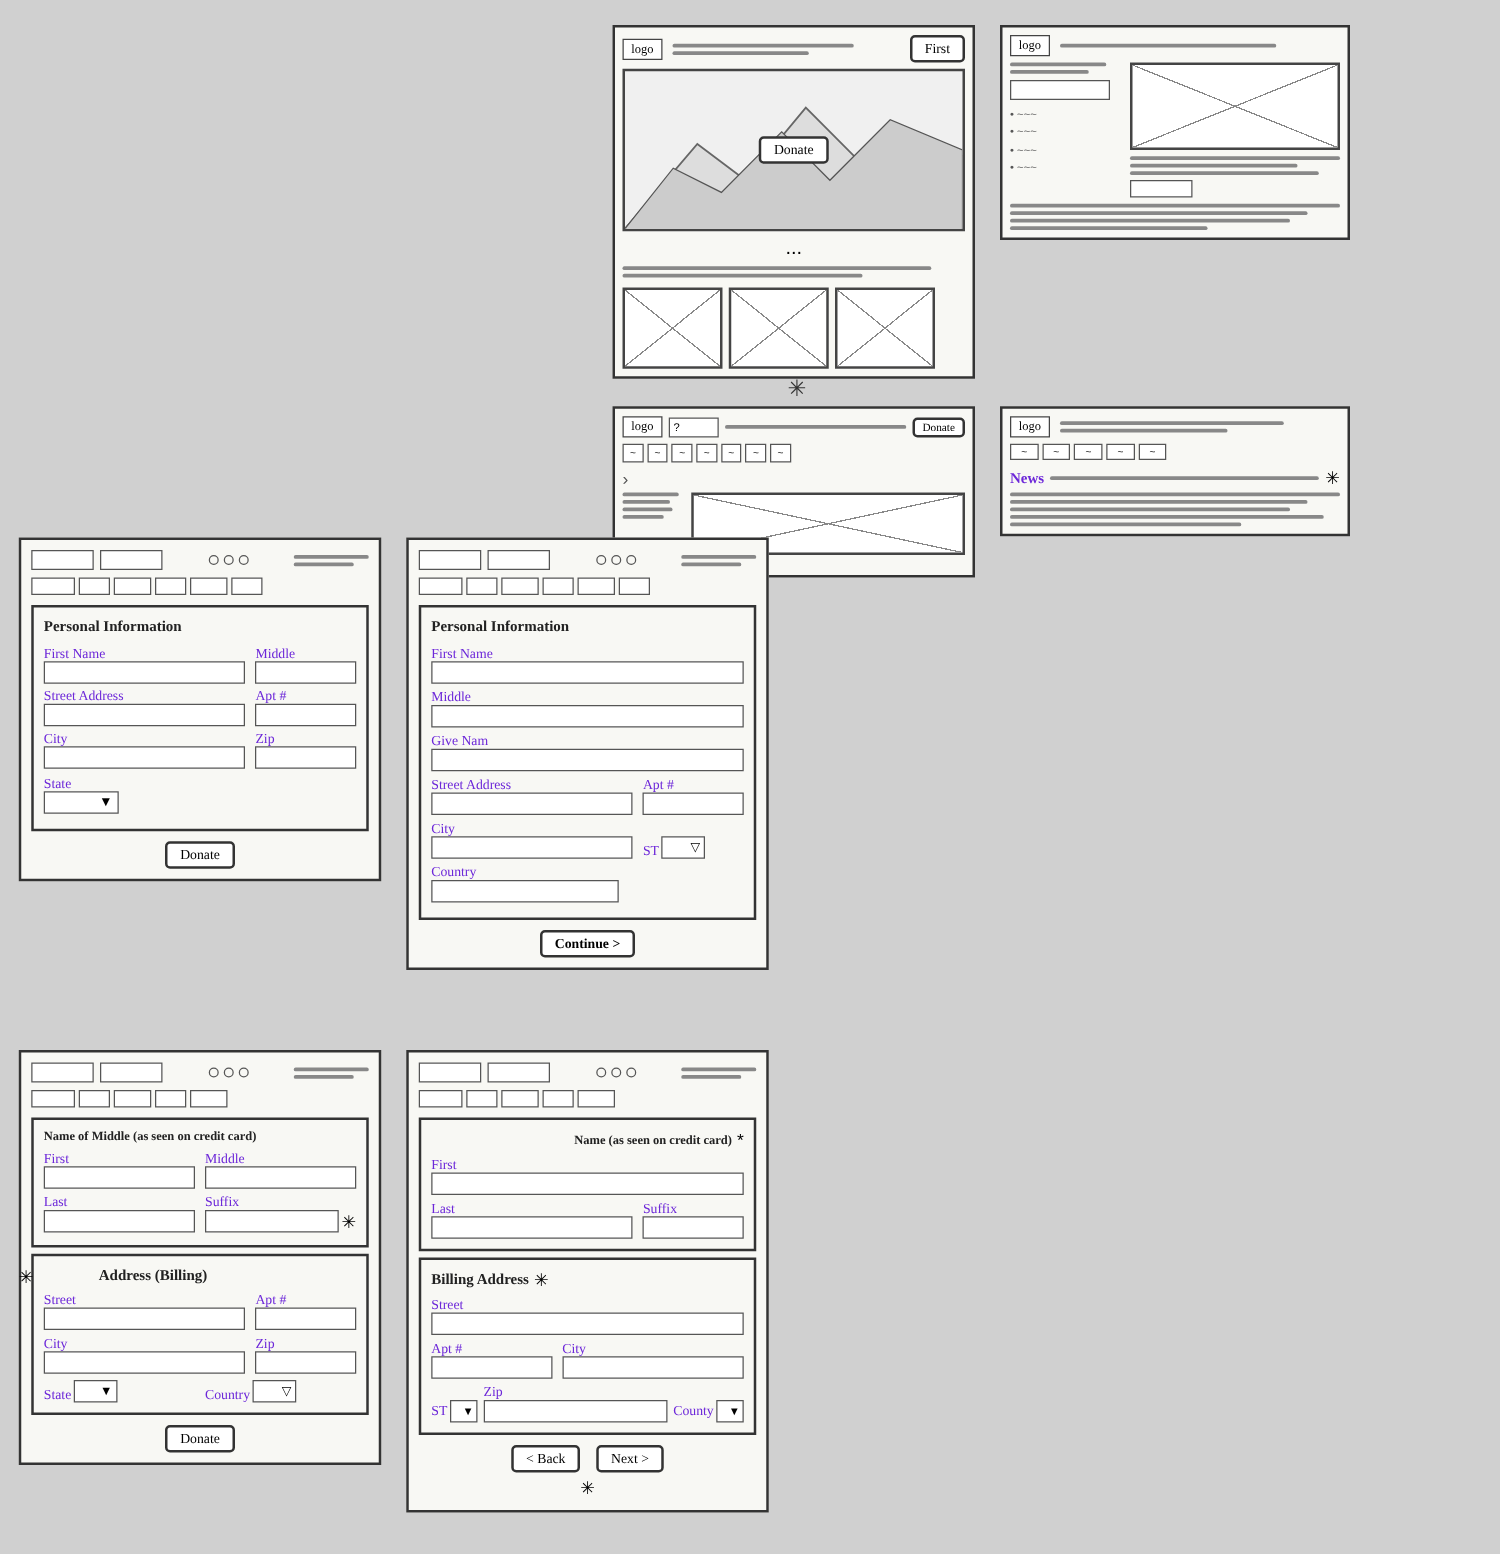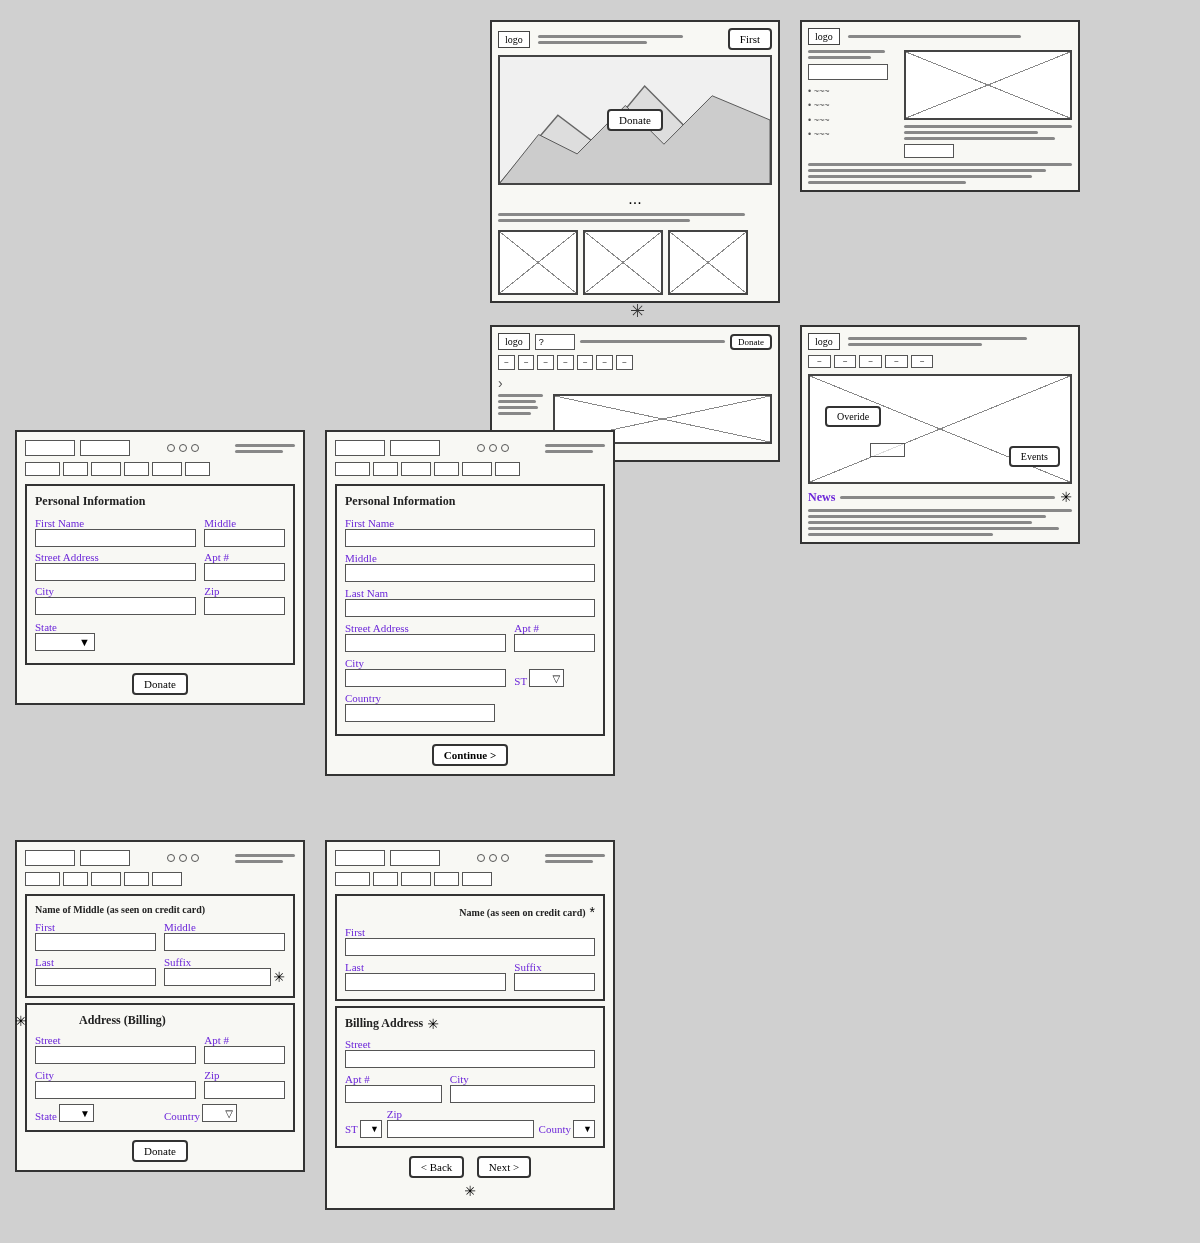--- a/index.html
+++ b/index.html
@@ -239,26 +239,20 @@
   </div>
 
   <div style="display:flex; gap:3px; margin-bottom:6px;">
     <div style="border:1.5px solid #555; background:white; padding:1px 8px; font-size:8px;">~</div>
     <div style="border:1.5px solid #555; background:white; padding:1px 8px; font-size:8px;">~</div>
     <div style="border:1.5px solid #555; background:white; padding:1px 8px; font-size:8px;">~</div>
     <div style="border:1.5px solid #555; background:white; padding:1px 8px; font-size:8px;">~</div>
     <div style="border:1.5px solid #555; background:white; padding:1px 8px; font-size:8px;">~</div>
   </div>
 
-  <div class="img-placeholder" style="width:100%; height:110px; position:relative; margin-bottom:5px;">
-    <span class="sketch-button" style="position:absolute; top:30px; left:15px; z-index:2; font-size:10px;">Overide</span>
-
-    <div style="position:absolute; bottom:25px; left:60px; width:35px; height:14px; border:1.5px solid #555; background:rgba(255,255,255,0.7); z-index:2;"></div>
-    <span class="sketch-button" style="position:absolute; bottom:15px; right:10px; z-index:2; font-size:10px;">Events</span>
-  </div>
 
   <div style="display:flex; align-items:center; gap:5px; margin-bottom:4px;">
     <span class="sketch-label" style="font-size:12px; font-weight:bold;">News</span>
     <div class="wavy-text" style="flex:1;">
       <div class="wavy-line" style="width:100%;"></div>
     </div>
     <span style="font-size:14px;">✳</span>
   </div>
 
   <div class="wavy-text">
@@ -486,21 +480,21 @@
       <div class="sketch-label">First Name</div>
       <div style="border:1.5px solid #555; background:white; height:18px; width:100%;"></div>
     </div>
 
     <div style="margin-bottom:5px;">
       <div class="sketch-label">Middle</div>
       <div style="border:1.5px solid #555; background:white; height:18px; width:100%;"></div>
     </div>
 
     <div style="margin-bottom:5px;">
-      <div class="sketch-label">Last Nam</div>
+      <div class="sketch-label">Give Nam</div>
       <div style="border:1.5px solid #555; background:white; height:18px; width:100%;"></div>
     </div>
 
     <div style="display:flex; gap:8px; margin-bottom:5px;">
       <div style="flex:2;">
         <div class="sketch-label">Street Address</div>
         <div style="border:1.5px solid #555; background:white; height:18px;"></div>
       </div>
       <div style="flex:1;">
         <div class="sketch-label">Apt #</div>

